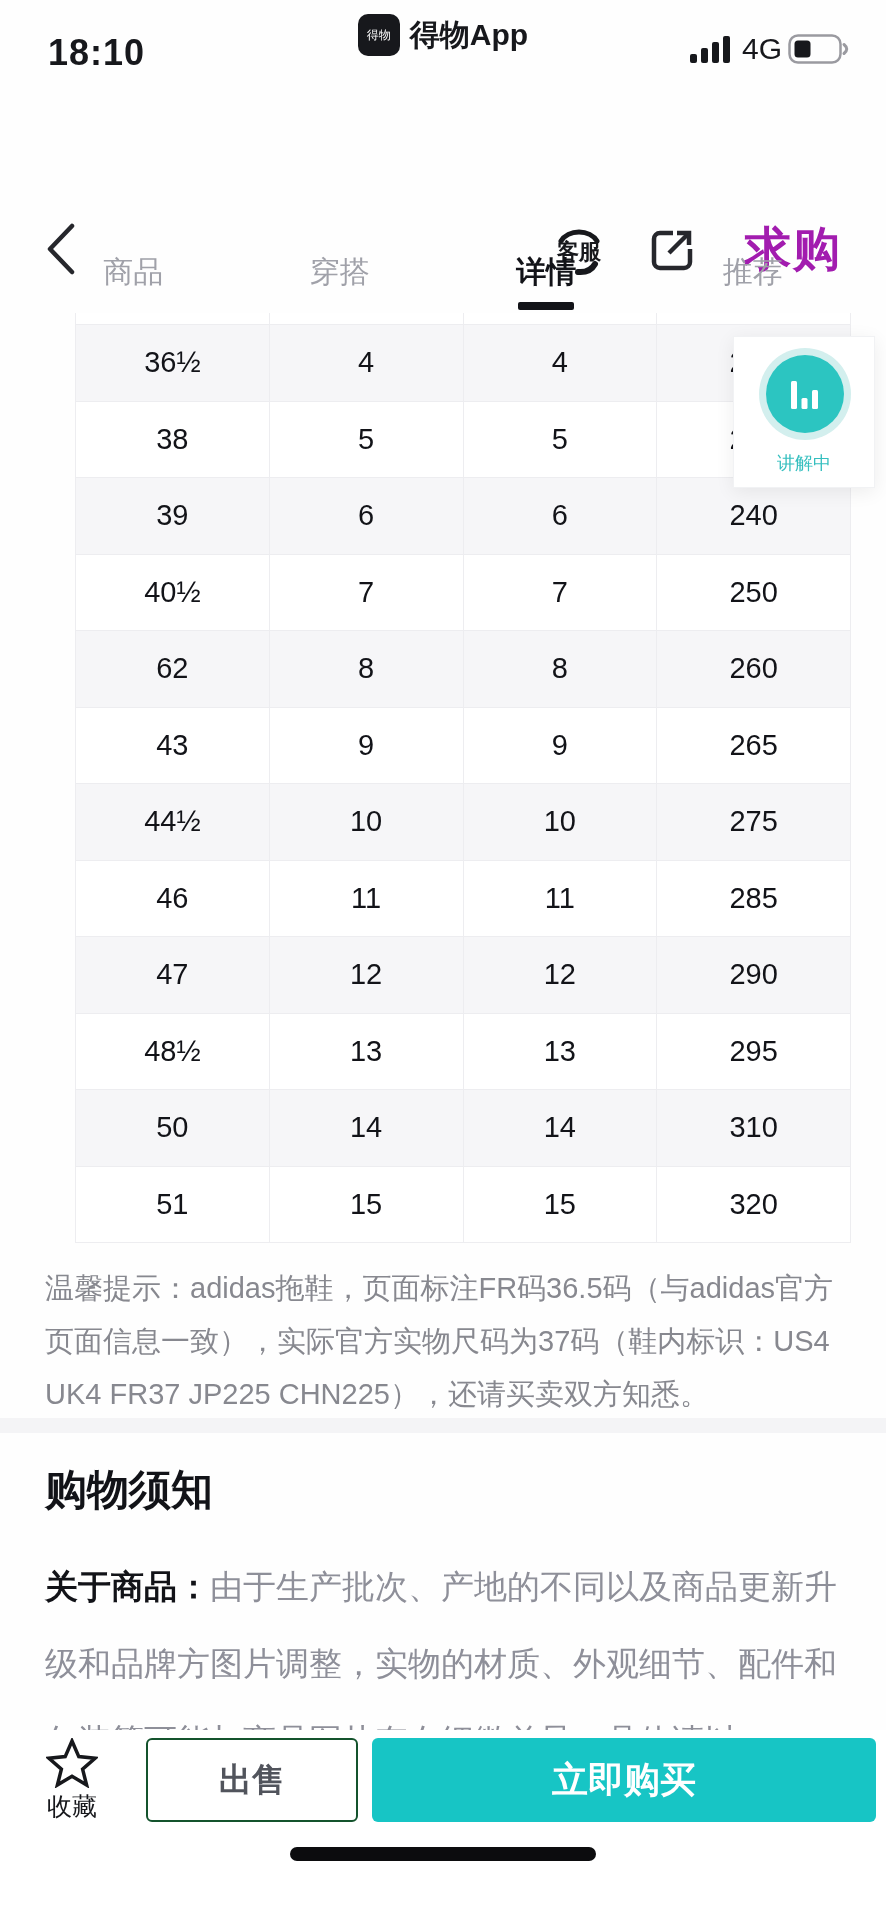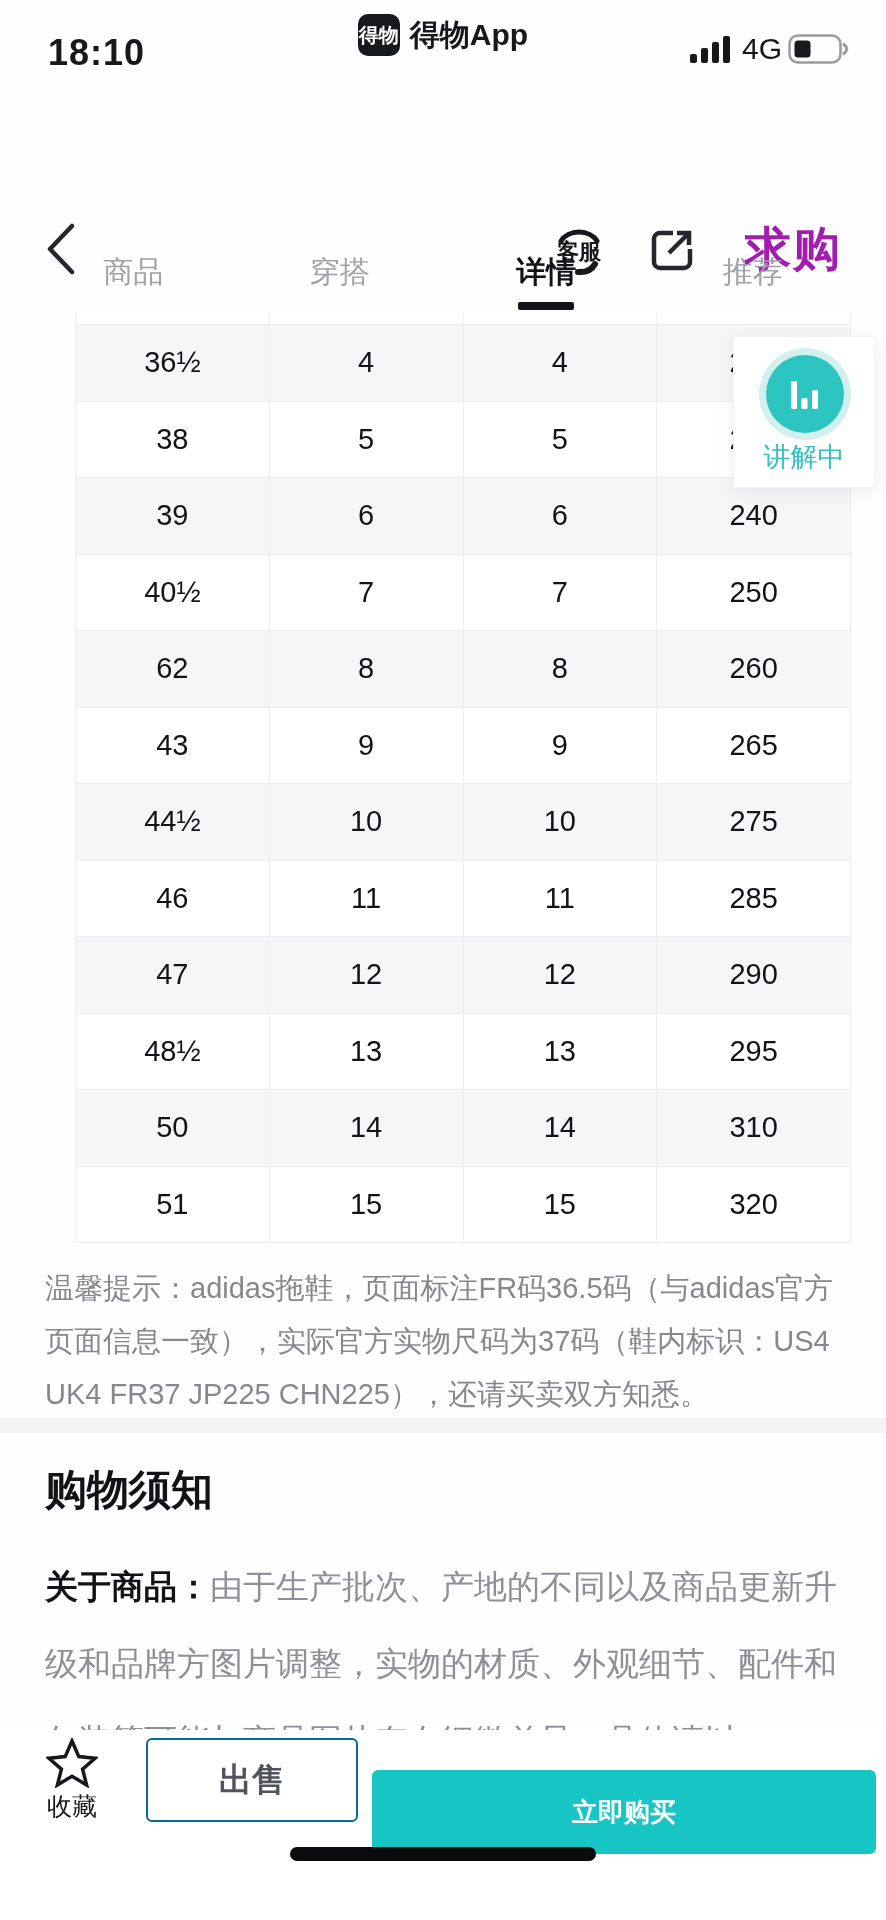--- a/index.html
+++ b/index.html
@@ -4,21 +4,21 @@
 <style>
   * { margin:0; padding:0; box-sizing:border-box; }
   html,body { width:886px; height:1920px; }
   body { font-family:"Liberation Sans","DejaVu Sans",sans-serif; background:#ffffff; position:relative; overflow:hidden; }
   .screen { position:absolute; inset:0; width:886px; height:1920px; background:#fefefe; }
 
   
   .status-bar { position:absolute; top:0; left:0; width:886px; height:100px; }
   .status-time { position:absolute; left:48px; top:32px; font-size:36px; font-weight:600; color:#17181c; letter-spacing:1px; }
   .app-banner { position:absolute; left:0; right:0; top:14px; display:flex; justify-content:center; align-items:center; gap:10px; }
-  .app-logo { width:42px; height:42px; background:#17181c; border-radius:10px; color:#ffffff; font-size:20px; font-weight:700; display:flex; align-items:center; justify-content:center; letter-spacing:0; }
+  .app-logo { width:42px; height:42px; background:#17181c; border-radius:10px; color:#ffffff; font-size:12px; font-weight:400; display:flex; align-items:center; justify-content:center; letter-spacing:0; }
   .app-name { font-size:30px; font-weight:600; color:#17181c; }
   .status-right { position:absolute; right:36px; top:32px; display:flex; align-items:center; gap:6px; }
   .net-label { font-size:30px; color:#17181c; }
 
   
   .nav-bar { position:absolute; top:100px; left:0; width:886px; height:132px; }
   .back-btn { position:absolute; left:40px; top:120px; width:44px; height:58px; cursor:pointer; }
   .nav-right { position:absolute; right:44px; top:118px; display:flex; align-items:center; gap:38px; }
   .buy-request { font-size:47px; font-weight:900; color:#a21caf; letter-spacing:2px;margin-left:8px; }
 
@@ -32,38 +32,38 @@
   .size-table { position:absolute; left:45px; top:313px; width:806px;padding-left:30px; }
   .trow { display:flex; height:76.5px; border-bottom:1px solid #ededf0; background:#ffffff; }
   .trow.sliver { height:12px; }
   .trow.gray { background:#f6f6f8; }
   .cell { flex:1; display:flex; align-items:center; justify-content:center; font-size:29px; color:#121318; border-right:1px solid #ededf0; }
   .cell:first-child { border-left:1px solid #ededf0; }
 
   
   .live-widget { position:absolute; left:733px; top:336px; width:142px; height:152px; background:#ffffff; border:1px solid #f1f2f4; box-shadow:0 4px 18px rgba(0,0,0,0.07); z-index:5; }
   .live-circle { position:absolute; left:32px; top:18px; width:78px; height:78px; border-radius:50%; background:#2cc5c1; box-shadow:0 0 0 7px #d3efee; display:flex; align-items:center; justify-content:center; }
-  .live-label { position:absolute; left:0; right:0; bottom:12px; text-align:center; font-size:27px; color:#35bfbf; }
+  .live-label { position:absolute; left:0; right:0; bottom:12px; text-align:center; font-size:18px; color:#35bfbf; }
 
   
   .size-note { position:absolute; left:45px; top:1262px; width:802px; font-size:29px; line-height:53px; color:#87888f; }
 
   .divider { position:absolute; left:0; top:1418px; width:886px; height:15px; background:#f4f4f6; }
 
   
   .notice-title { position:absolute; left:45px; top:1462px; font-size:42px; font-weight:700; color:#121318; }
   .about-para { position:absolute; left:45px; top:1548px; width:802px; font-size:33px; line-height:77px; color:#8e8f99; }
   .about-label { font-weight:700; color:#121318; }
 
   
   .bottom-bar { position:absolute; left:0; top:1730px; width:886px; height:190px; background:#ffffff; z-index:10; }
   .favorite { position:absolute; left:40px; top:8px; width:64px; display:flex; flex-direction:column; align-items:center; cursor:pointer; }
   .favorite-label { font-size:25px; color:#17181c; margin-top:2px;text-align:center; }
-  .sell-button { position:absolute; left:146px; top:8px; width:212px; height:84px; background:#ffffff; border:2px solid #0369a1; border-radius:6px; display:flex; align-items:center; justify-content:center; font-size:33px; font-weight:600; color:#51545c; cursor:pointer; }
-  .buy-button { position:absolute; left:372px; top:8px; width:504px; height:84px; background:#17c5c5; border-radius:6px; display:flex; align-items:center; justify-content:center; font-size:26px; font-weight:600; color:#ffffff; cursor:pointer;margin-top:32px; }
+  .sell-button { position:absolute; left:146px; top:8px; width:212px; height:84px; background:#ffffff; border:2px solid #14532d; border-radius:6px; display:flex; align-items:center; justify-content:center; font-size:33px; font-weight:600; color:#51545c; cursor:pointer; }
+  .buy-button { position:absolute; left:372px; top:8px; width:504px; height:84px; background:#17c5c5; border-radius:6px; display:flex; align-items:center; justify-content:center; font-size:36px; font-weight:600; color:#ffffff; cursor:pointer; }
   .home-indicator { position:absolute; left:290px; top:1847px; width:306px; height:14px; border-radius:7px; background:#0c0c0e; z-index:11; }
 </style>
 </head>
 <body>
 
 <div class="screen">
 
   <div class="status-bar">
     <div class="status-time">18:10</div>
     <div class="app-banner">

